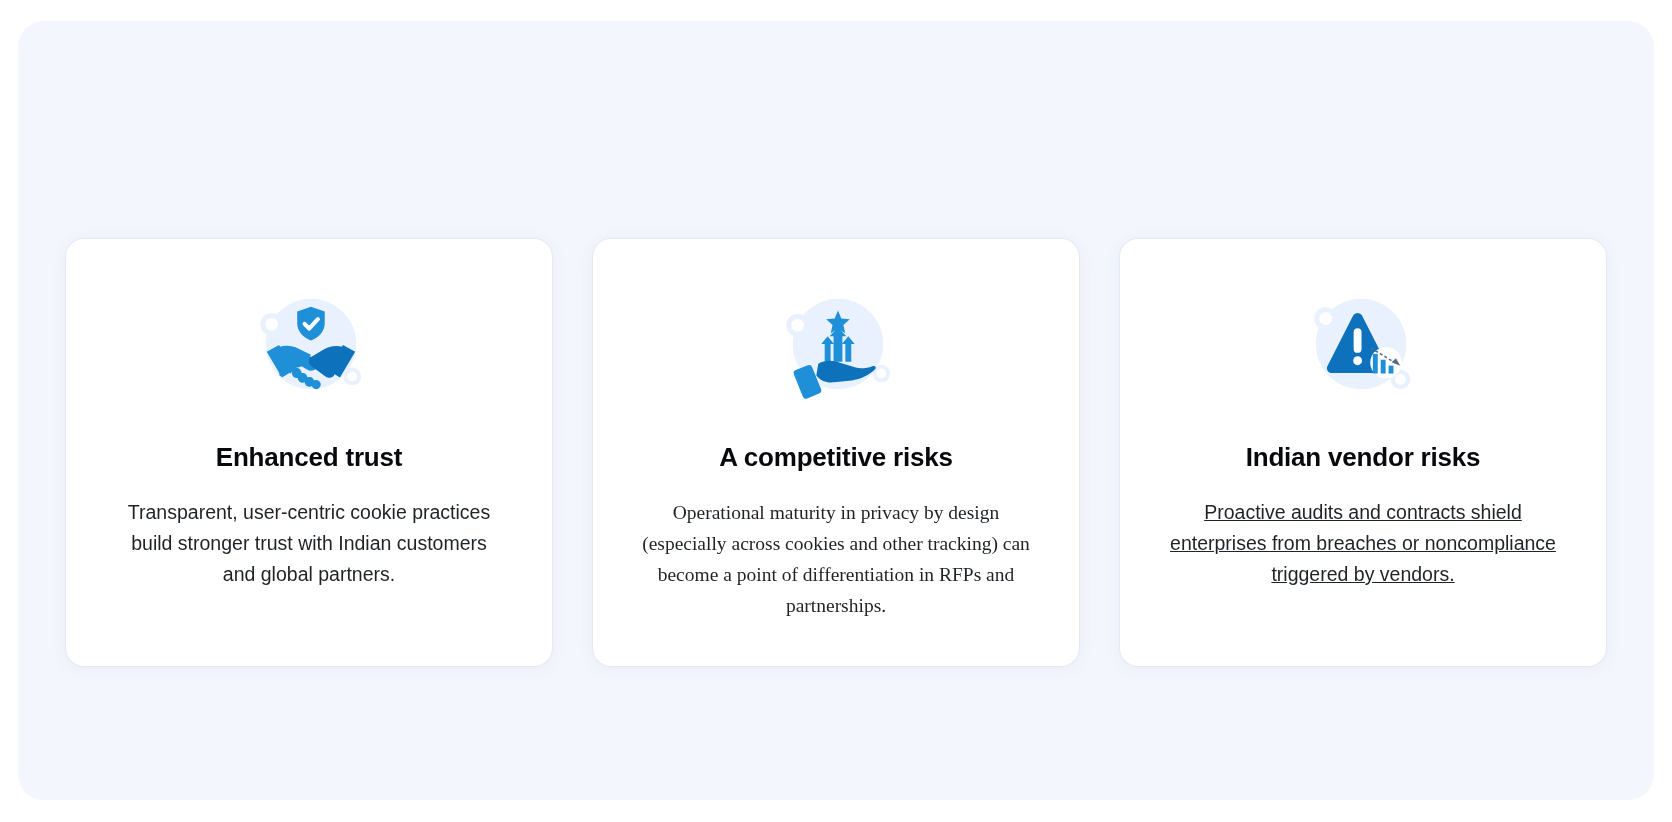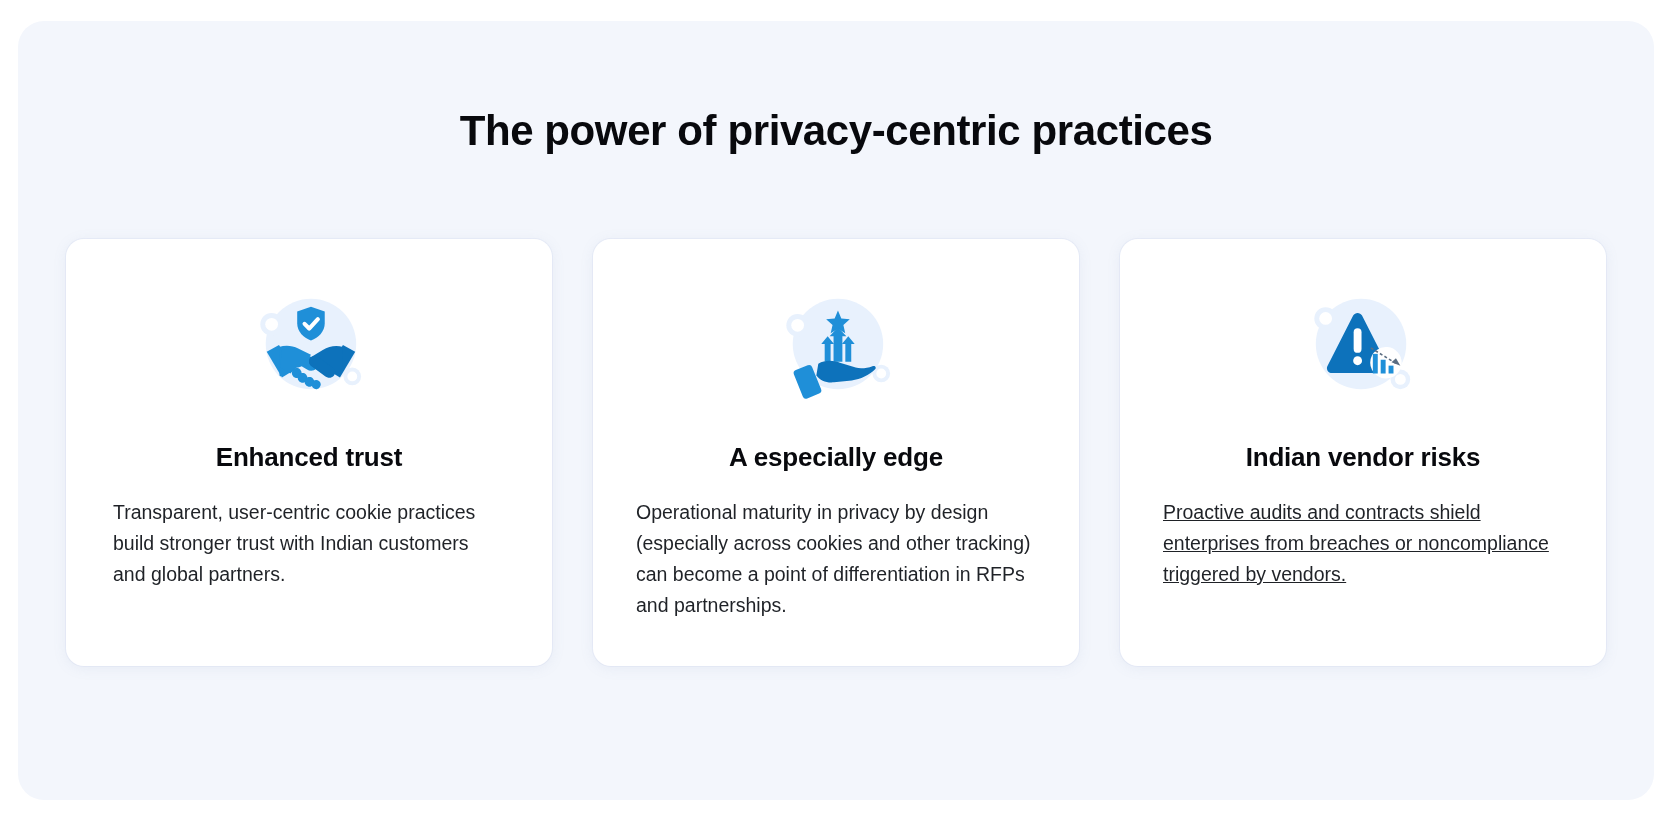--- a/index.html
+++ b/index.html
@@ -86,34 +86,33 @@
     text-align: center;
     letter-spacing: -0.2px;
   }
 
   .card-body {
     margin-top: 24px;
     font-size: 19.5px;
     line-height: 31px;
     font-weight: 400;
     color: #1f2227;
-    text-align: left;
+    text-align: center;
     max-width: 392px;
   }
 
-  .card-2 .card-body { max-width: 400px; }
+  .card-2 .card-body { max-width: 400px; font-family: Liberation Serif, serif; }
   .card-3 .card-body { max-width: 400px; text-decoration: underline; }
 </style>
 </head>
 <body>
 
 <div class="page">
   <div class="panel">
 
-    <div class="section-title">The power of privacy-centric practices</div>
 
     <div class="cards">
 
       <div class="card card-1">
         <svg class="card-icon" viewBox="0 0 120 120">
           <circle cx="62" cy="60" r="46" fill="#e8f1fd"></circle>
           <circle cx="22" cy="40" r="11.5" fill="#e8f1fd"></circle>
           <circle cx="22" cy="40" r="6.5" fill="#ffffff"></circle>
           <circle cx="104" cy="93" r="9" fill="#e8f1fd"></circle>
           <circle cx="104" cy="93" r="5" fill="#ffffff"></circle>
@@ -151,21 +150,21 @@
           <path d="M62 26 L65.4 34 L74 34.8 L67.5 40.6 L69.4 49 L62 44.6 L54.6 49 L56.5 40.6 L50 34.8 L58.6 34 Z" fill="#1f8fd8"></path>
 
           <path d="M45 60 L51.5 52 L58 60 L54.5 60 L54.5 78 L48.5 78 L48.5 60 Z" fill="#1f8fd8"></path>
           <path d="M53.5 52 L62 43 L70.5 52 L66.5 52 L66.5 78 L57.5 78 L57.5 52 Z" fill="#1f8fd8"></path>
           <path d="M66 60 L72.5 52 L79 60 L75.5 60 L75.5 78 L69.5 78 L69.5 60 Z" fill="#1f8fd8"></path>
 
           <path d="M42 80 C49 76 57 76.5 64 79 L80 84 C85 85.5 92 84.5 97 82.5 C100 81.5 101.5 84 99.5 86 C94 91.5 85 96 76 97 L58 99 C50 99.8 44 97 40 92 Z" fill="#0d72bb"></path>
 
           <rect x="21" y="83" width="20" height="31" rx="3.5" transform="rotate(-22 31 98.5)" fill="#1f8fd8"></rect>
         </svg>
-        <div class="card-title">A especially edge</div>
+        <div class="card-title">A competitive risks</div>
         <div class="card-body">Operational maturity in privacy by design (especially across cookies and other tracking) can become a point of differentiation in RFPs and partnerships.</div>
       </div>
 
       <div class="card card-3">
         <svg class="card-icon" viewBox="0 0 120 120">
           <circle cx="58" cy="60" r="46" fill="#e8f1fd"></circle>
           <circle cx="22" cy="34" r="11.5" fill="#e8f1fd"></circle>
           <circle cx="22" cy="34" r="6.5" fill="#ffffff"></circle>
           <circle cx="98" cy="96" r="10" fill="#e8f1fd"></circle>
           <circle cx="98" cy="96" r="5.5" fill="#ffffff"></circle>

